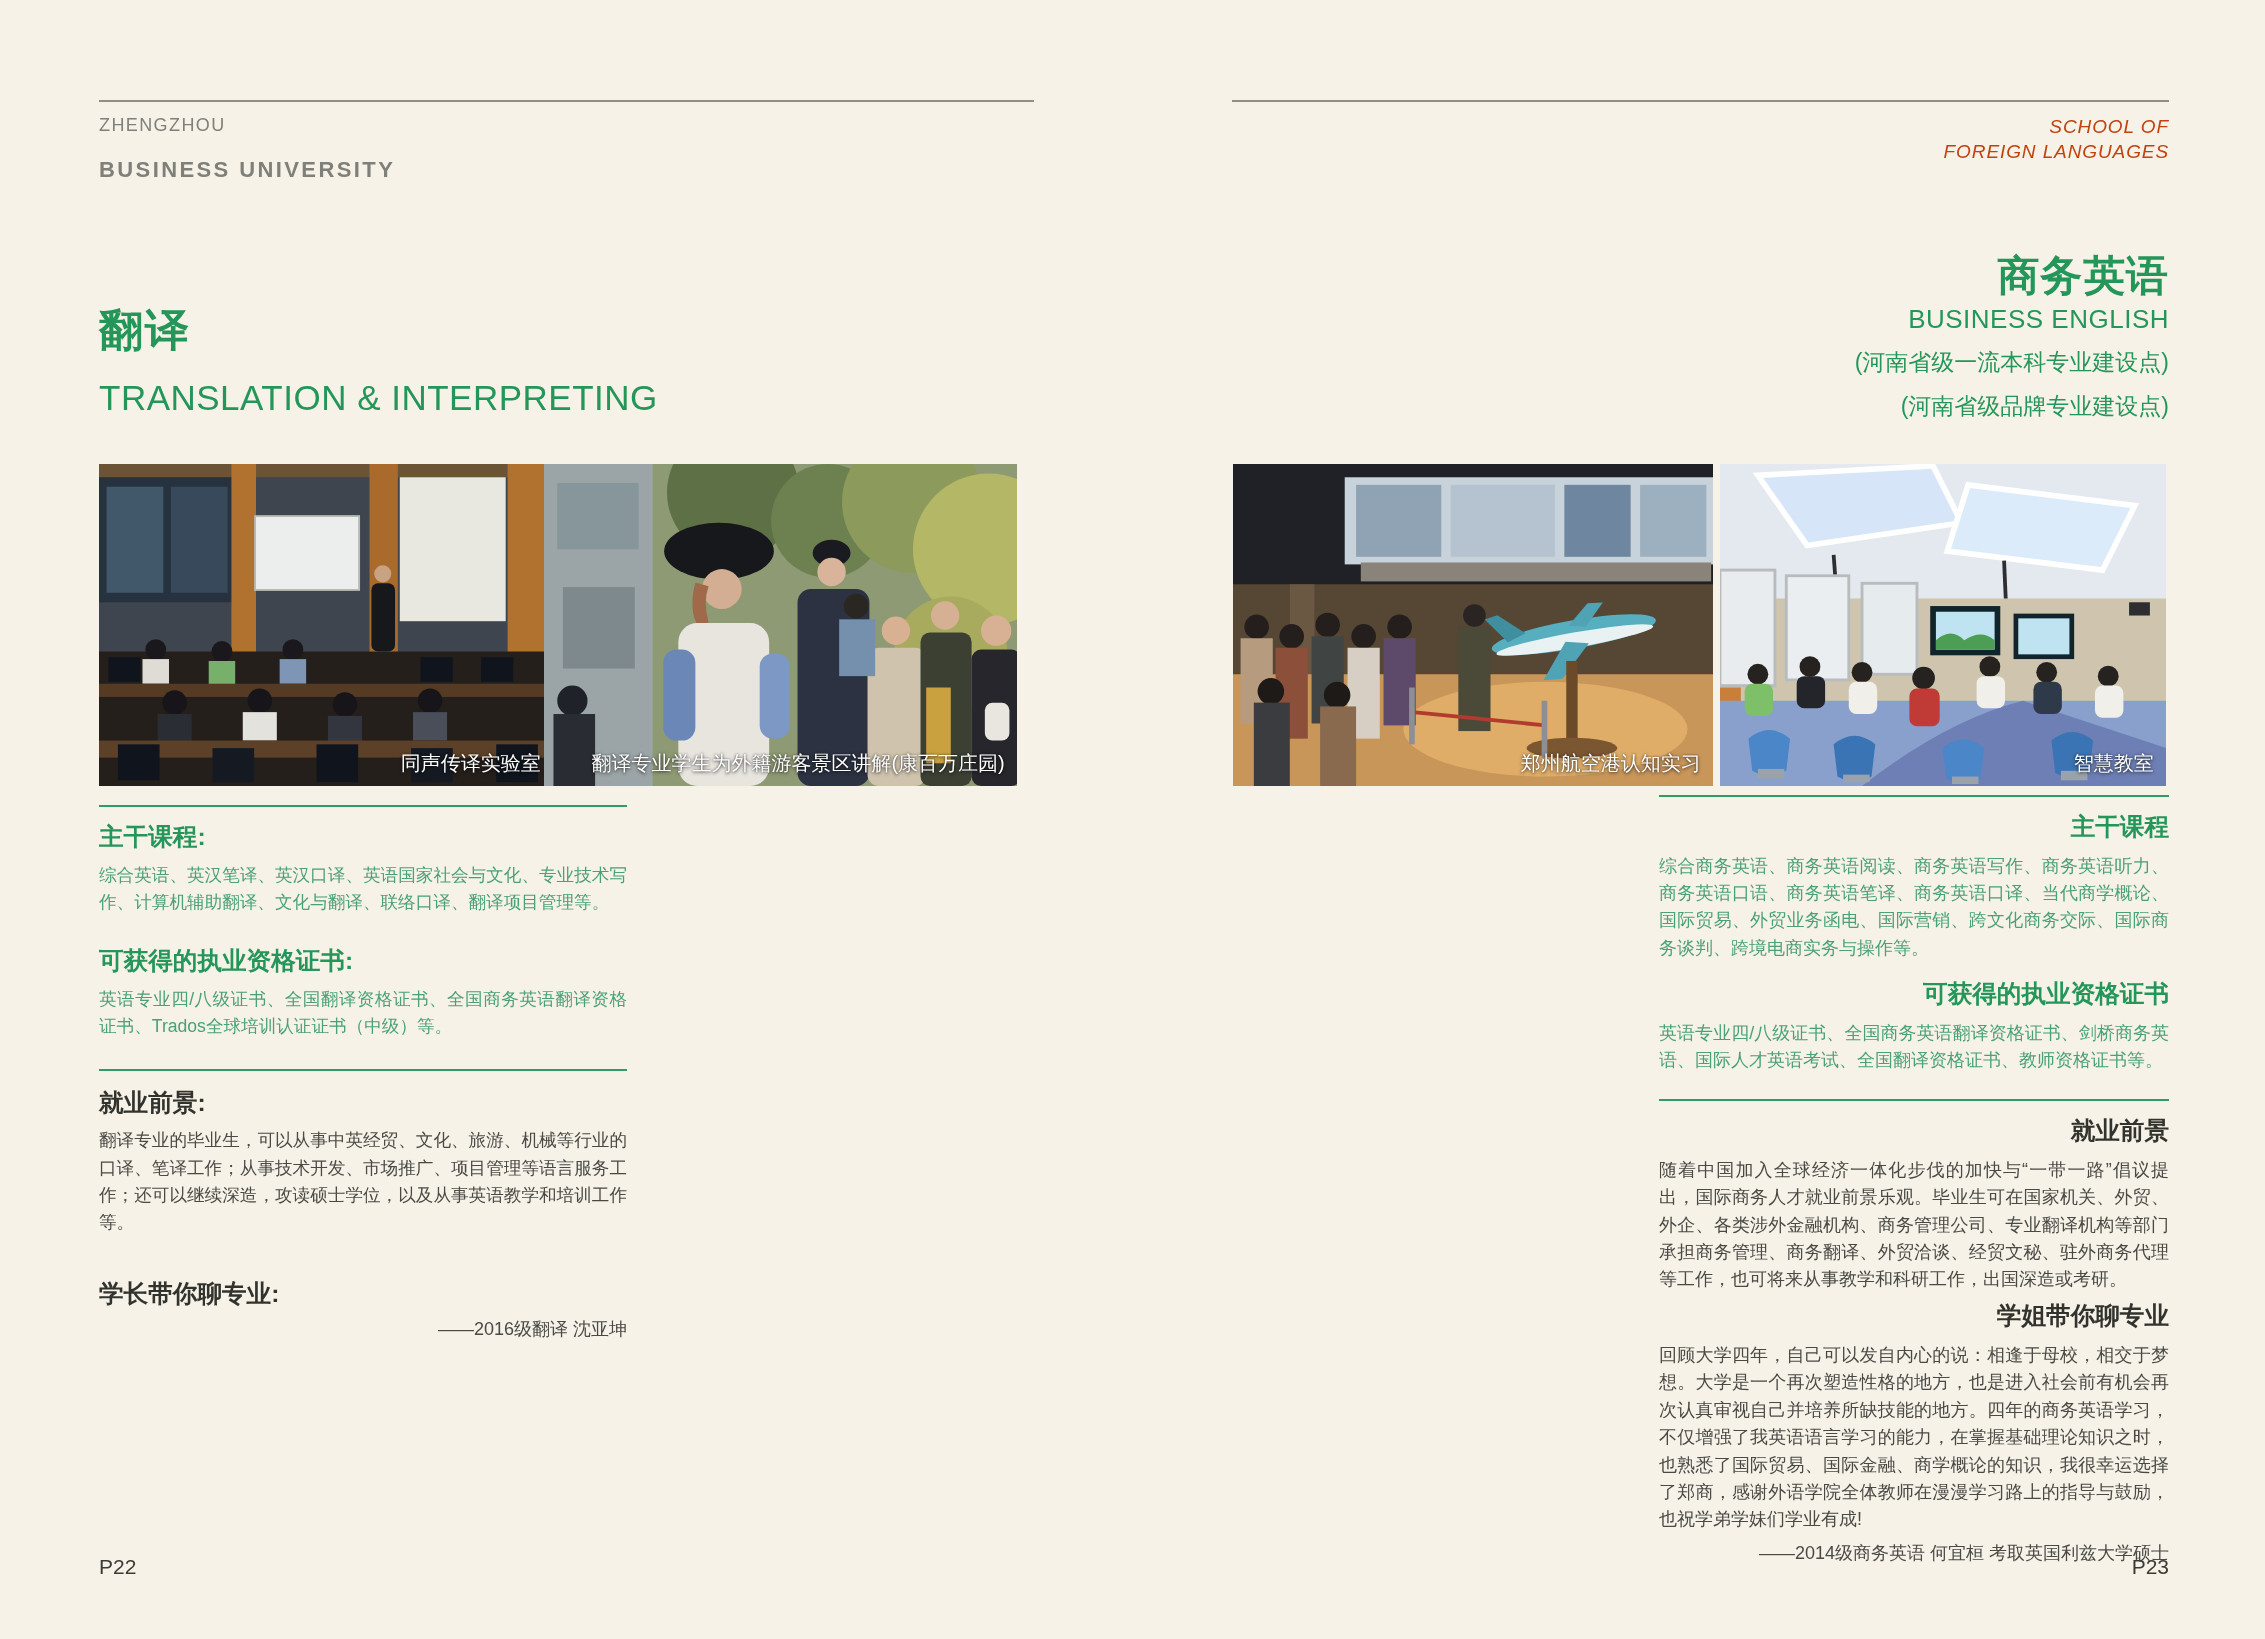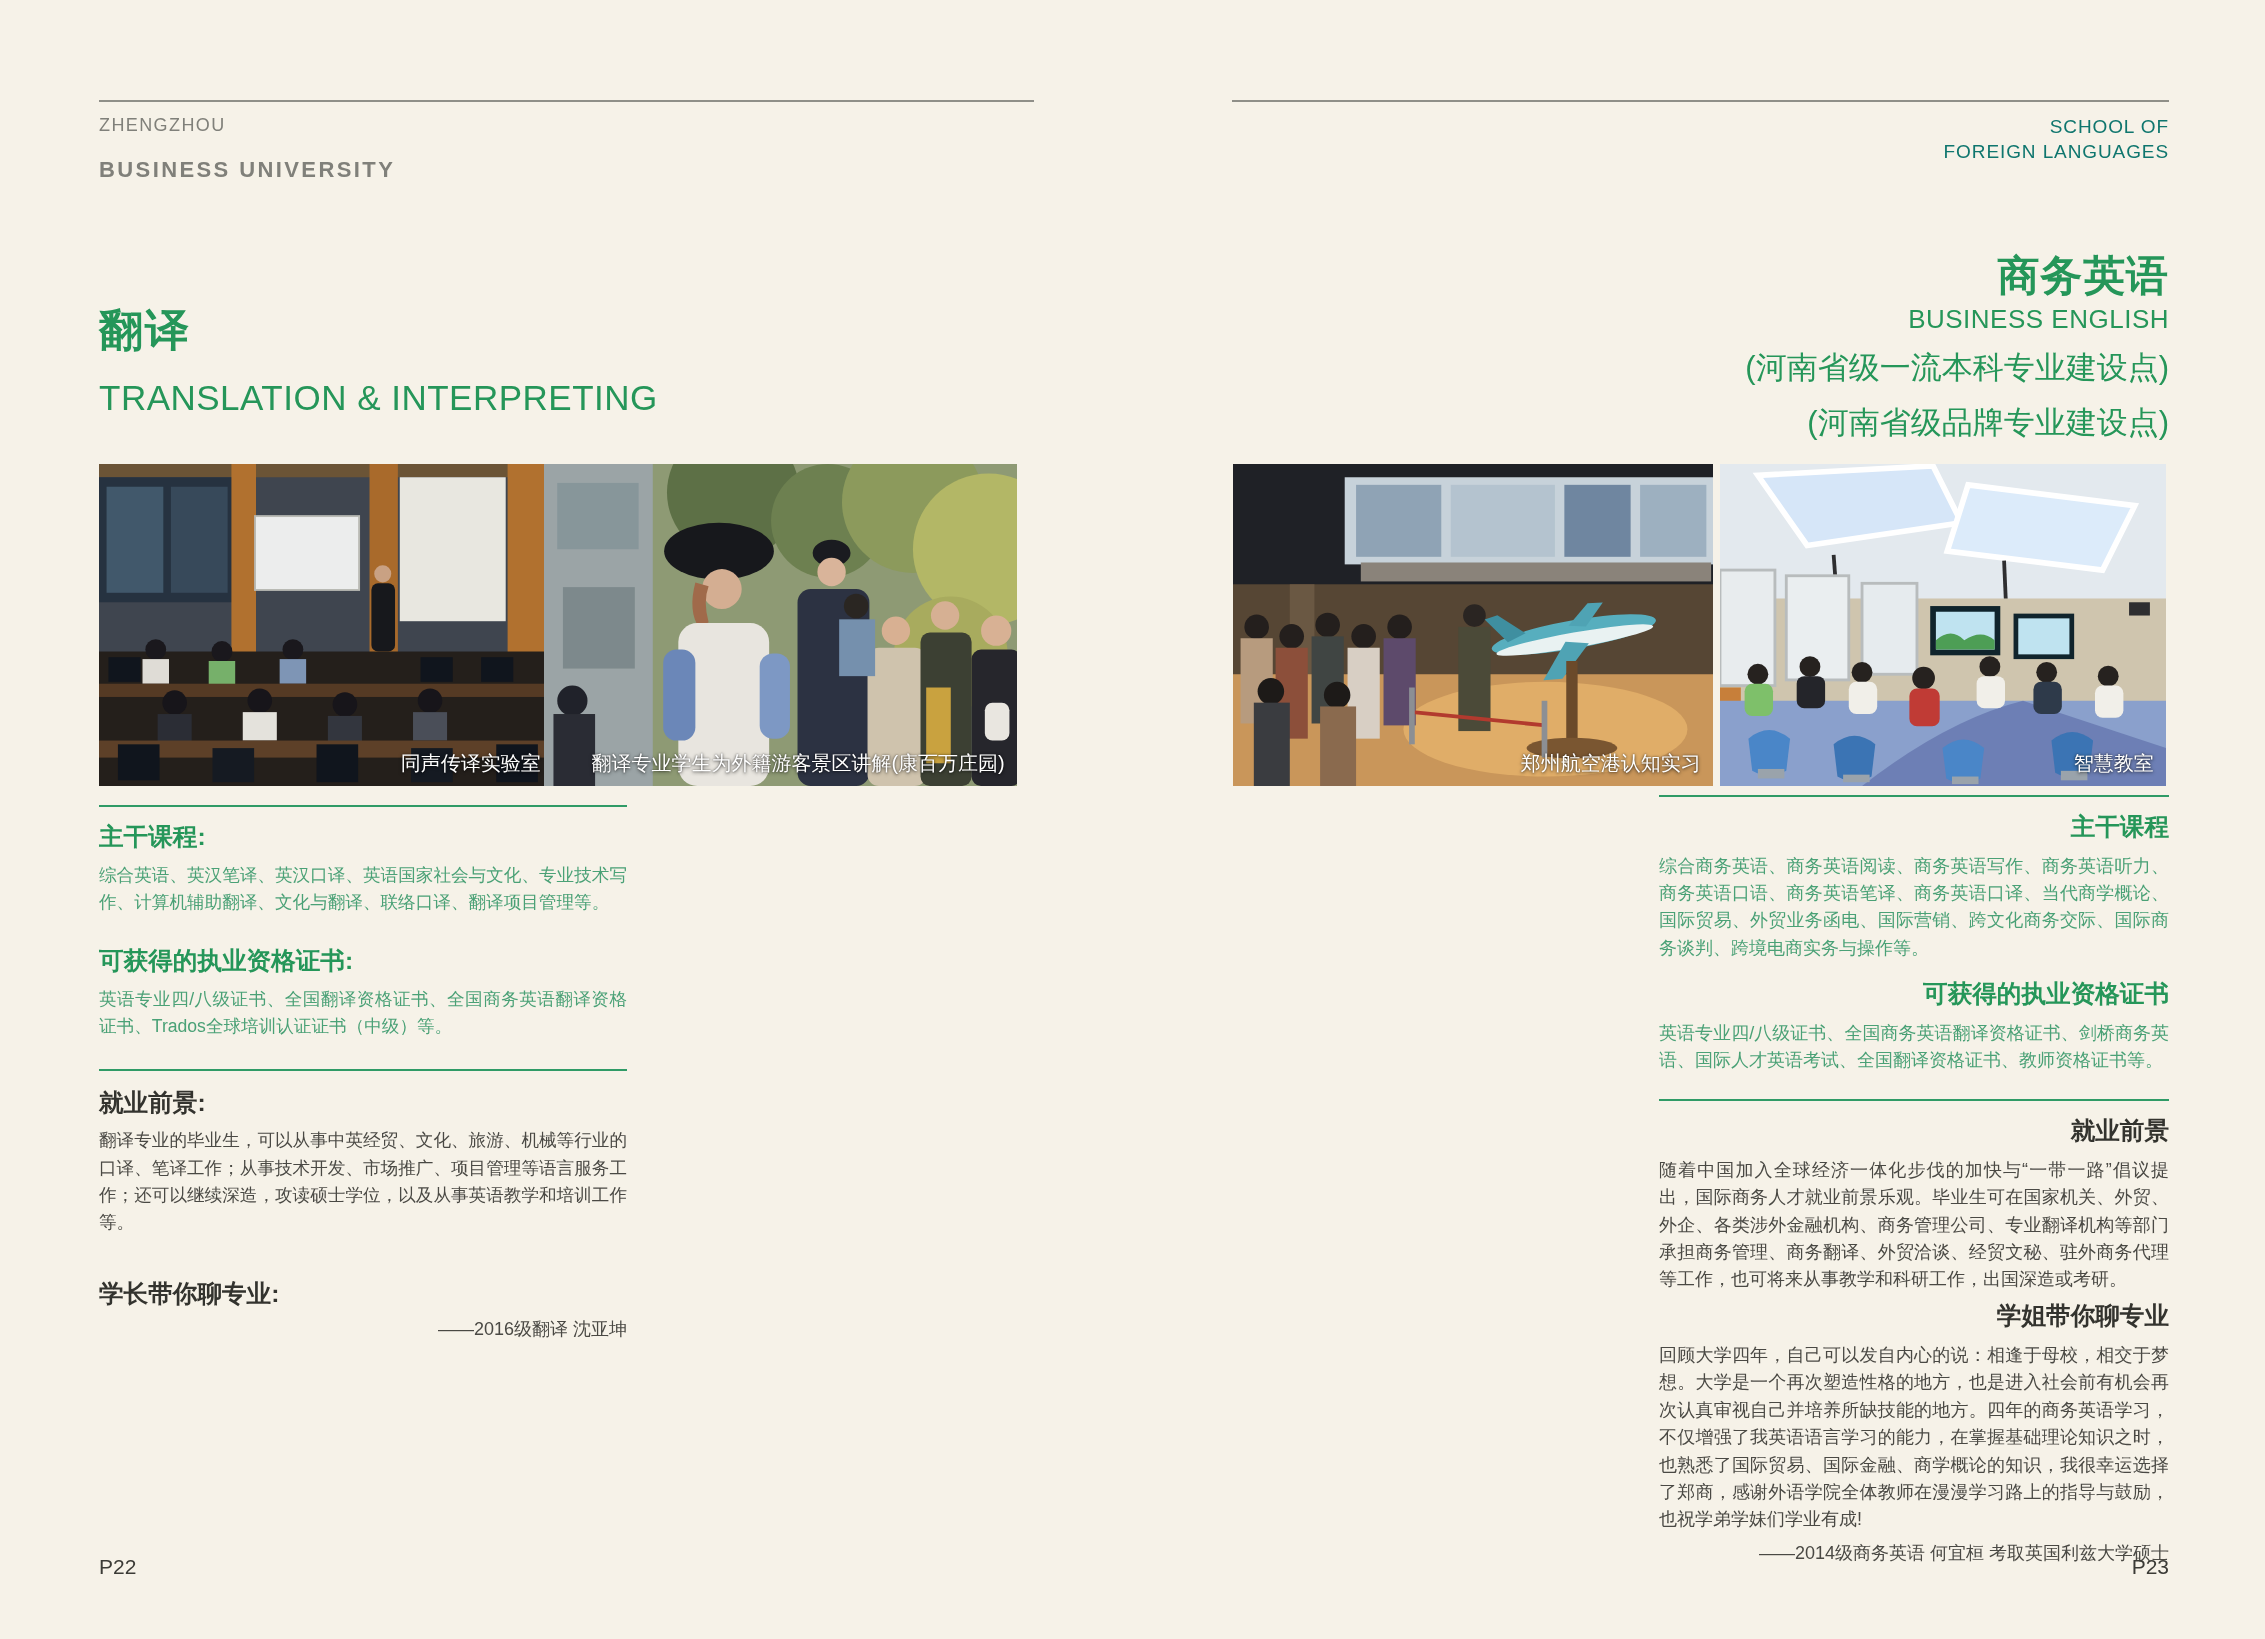--- a/index.html
+++ b/index.html
@@ -9,32 +9,32 @@
 
   
   .hrule { position:absolute; top:100px; height:1.9px; background:#8f8f88; }
   .hrule.l { left:99px; width:935px; }
   .hrule.r { left:1232px; width:937px; }
 
   .brand { position:absolute; left:99px; top:115px; color:#80807a; }
   .brand .b1 { font-size:18px; letter-spacing:1.4px; }
   .brand .b2 { font-size:22px; font-weight:bold; letter-spacing:2.4px; margin-top:21px; }
 
-  .school { position:absolute; right:97px; top:115px; text-align:right; color:#0f766e; }
+  .school { position:absolute; right:97px; top:115px; text-align:right; color:#c2410c;font-style:italic; }
   .school div { font-size:19px; letter-spacing:0.9px; line-height:24.6px; }
 
   
   .ltitle { position:absolute; left:99px; top:301px; color:#259659; }
   .ltitle .cn { font-size:44px; font-weight:bold; letter-spacing:1.9px; }
   .ltitle .en { font-size:35px; margin-top:18px; letter-spacing:0.5px; }
 
   .rtitle { position:absolute; right:97px; top:248px; text-align:right; color:#259659; }
   .rtitle .cn { font-size:42px; font-weight:bold; letter-spacing:0.9px; }
   .rtitle .en { font-size:26px; letter-spacing:0.5px; }
-  .rtitle .sub { font-size:31px; margin-top:12.3px; }
+  .rtitle .sub { font-size:23px; margin-top:12.3px; }
 
   
   .photo { position:absolute; top:464px; height:322px; overflow:hidden; background:#6d28d9; }
   .photo svg { display:block; width:100%; height:100%; }
   .ph1 { left:99px;  width:454px; }
   .ph2 { left:544px;  width:473px; }
   .ph3 { left:1233px; width:480px; }
   .ph4 { left:1720px; width:446px; }
   .cap { position:absolute; right:12.3px; bottom:9.5px; color:#fff; font-size:20px;
          text-shadow:0 0.9px 3.8px rgba(0,0,0,.65), 0 0 1.9px rgba(0,0,0,.5); white-space:nowrap; }

